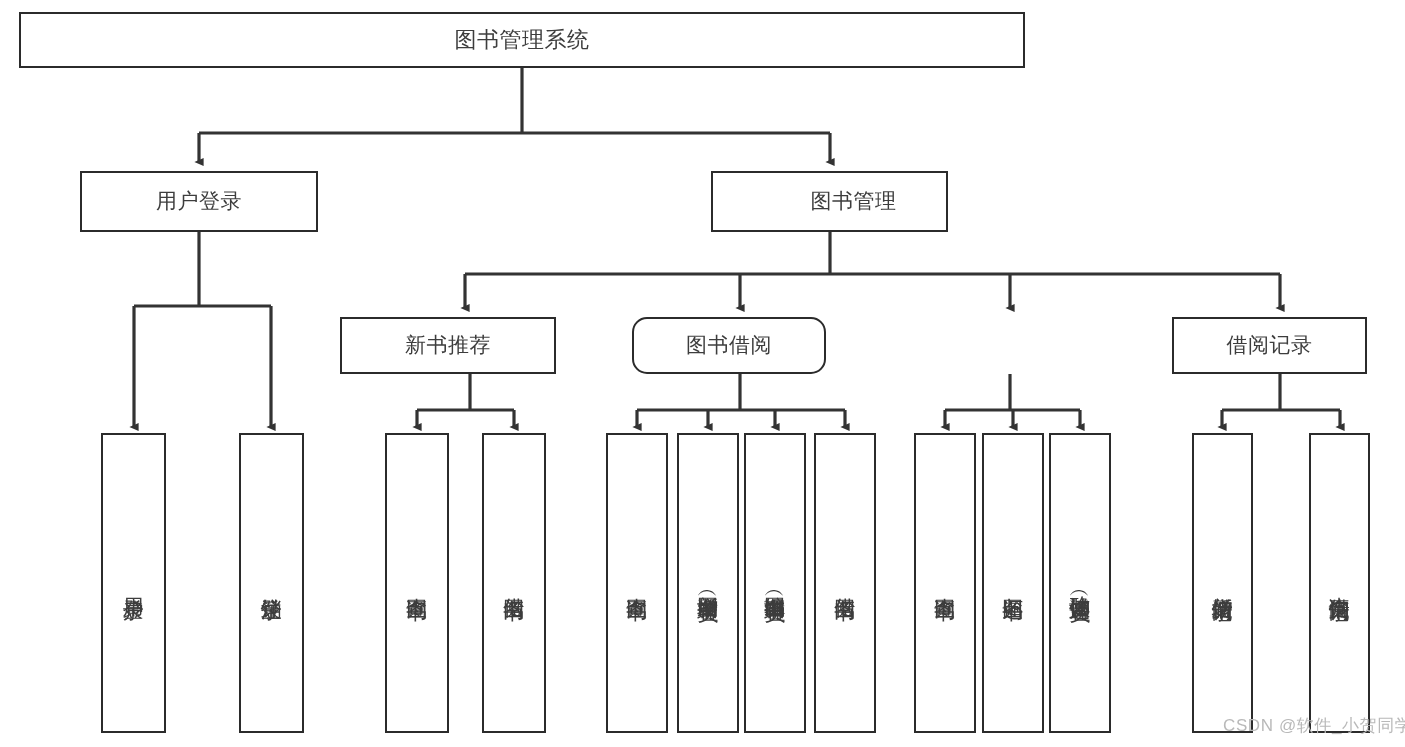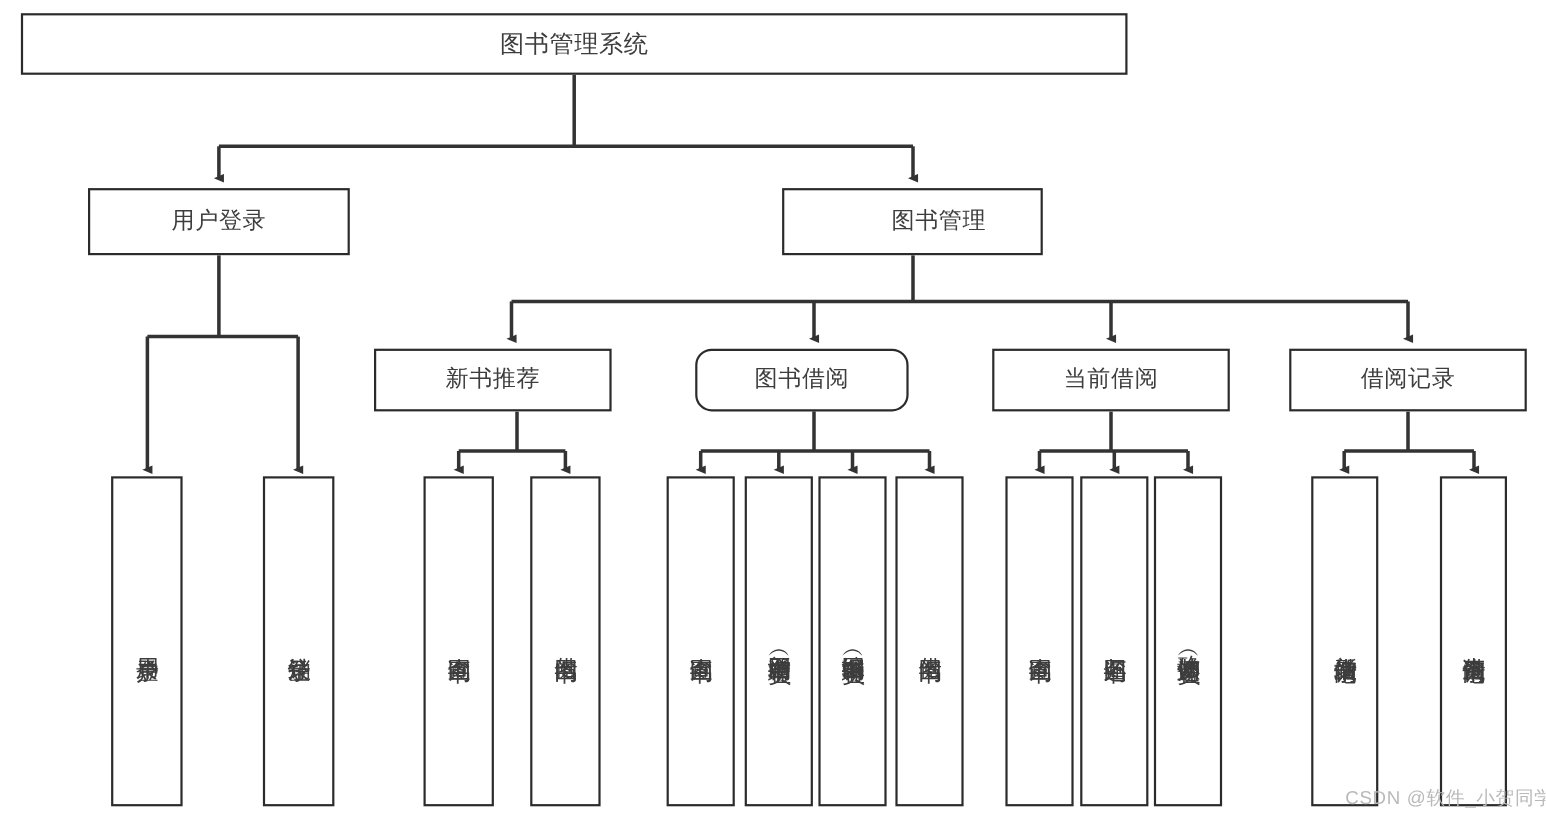--- a/index.html
+++ b/index.html
@@ -134,24 +134,21 @@
   <div class="node level2" style="left:711px; top:171px; width:237px; height:61px;padding-left:48px;">
     <span class="label">图书管理</span>
   </div>
 
   <div class="node level3" style="left:340px; top:317px; width:216px; height:57px;">
     <span class="label">新书推荐</span>
   </div>
   <div class="node level3" style="left:632px; top:317px; width:194px; height:57px;border-radius:15px;">
     <span class="label">图书借阅</span>
   </div>
-  <div class="node level3" style="left:902px; top:317px; width:216px; height:57px;">
-    <span class="label">当前借阅</span>
-  </div>
-  <div class="node level3" style="left:1172px; top:317px; width:216px; height:57px;">
+  <div class="node level3" style="left:1172px; top:317px; width:195px; height:57px;">
     <span class="label">借阅记录</span>
   </div>
 
   <div class="node leaf" style="left:101px; top:433px; width:65px; height:300px;">
     <span class="label">用户登录</span>
   </div>
   <div class="node leaf" style="left:239px; top:433px; width:65px; height:300px;">
     <span class="label">注销登录</span>
   </div>
 

